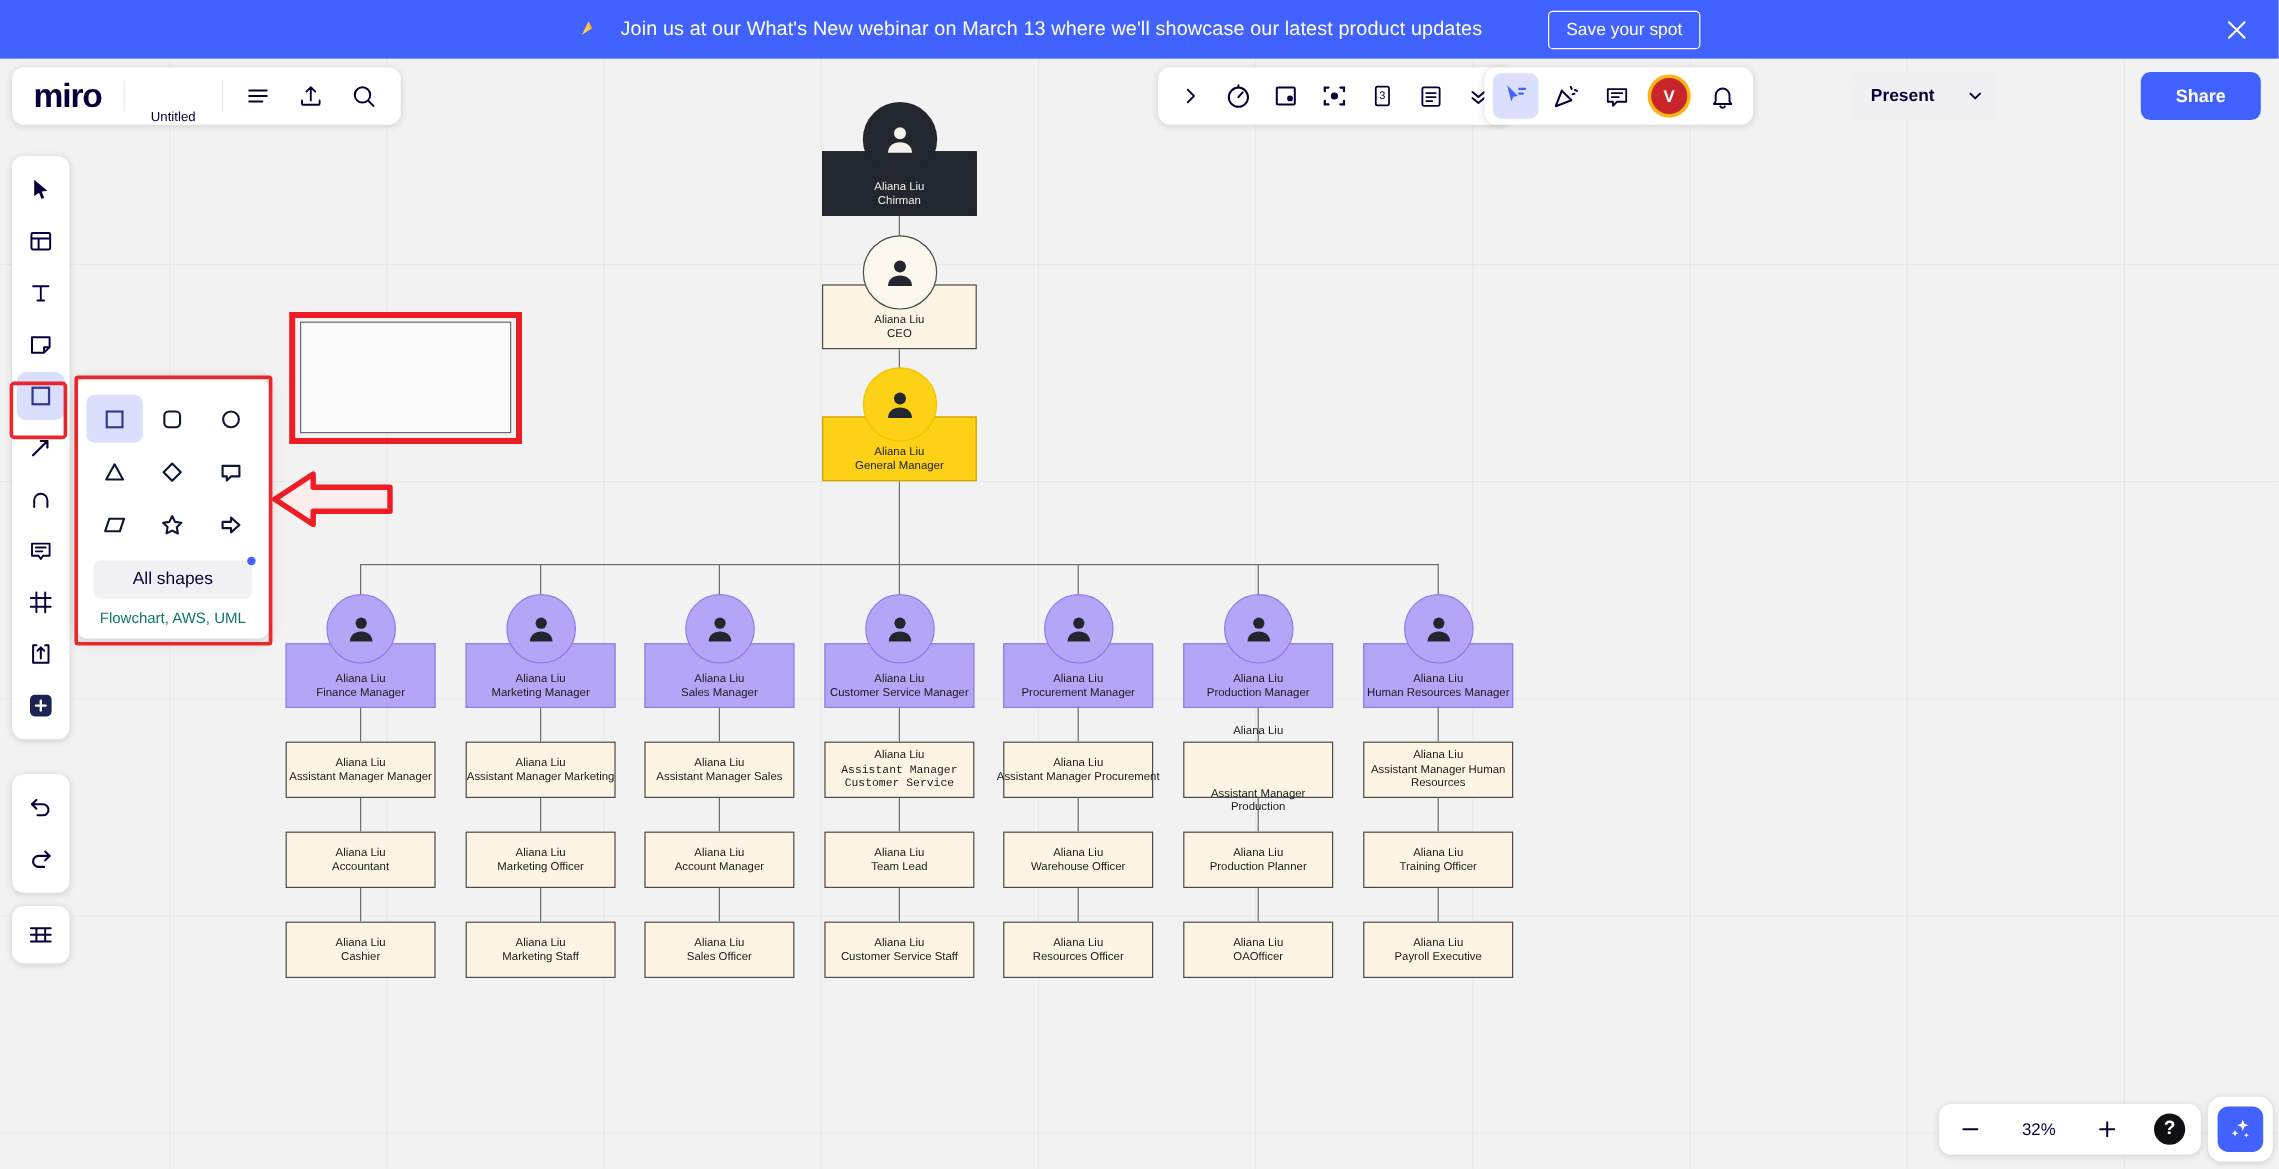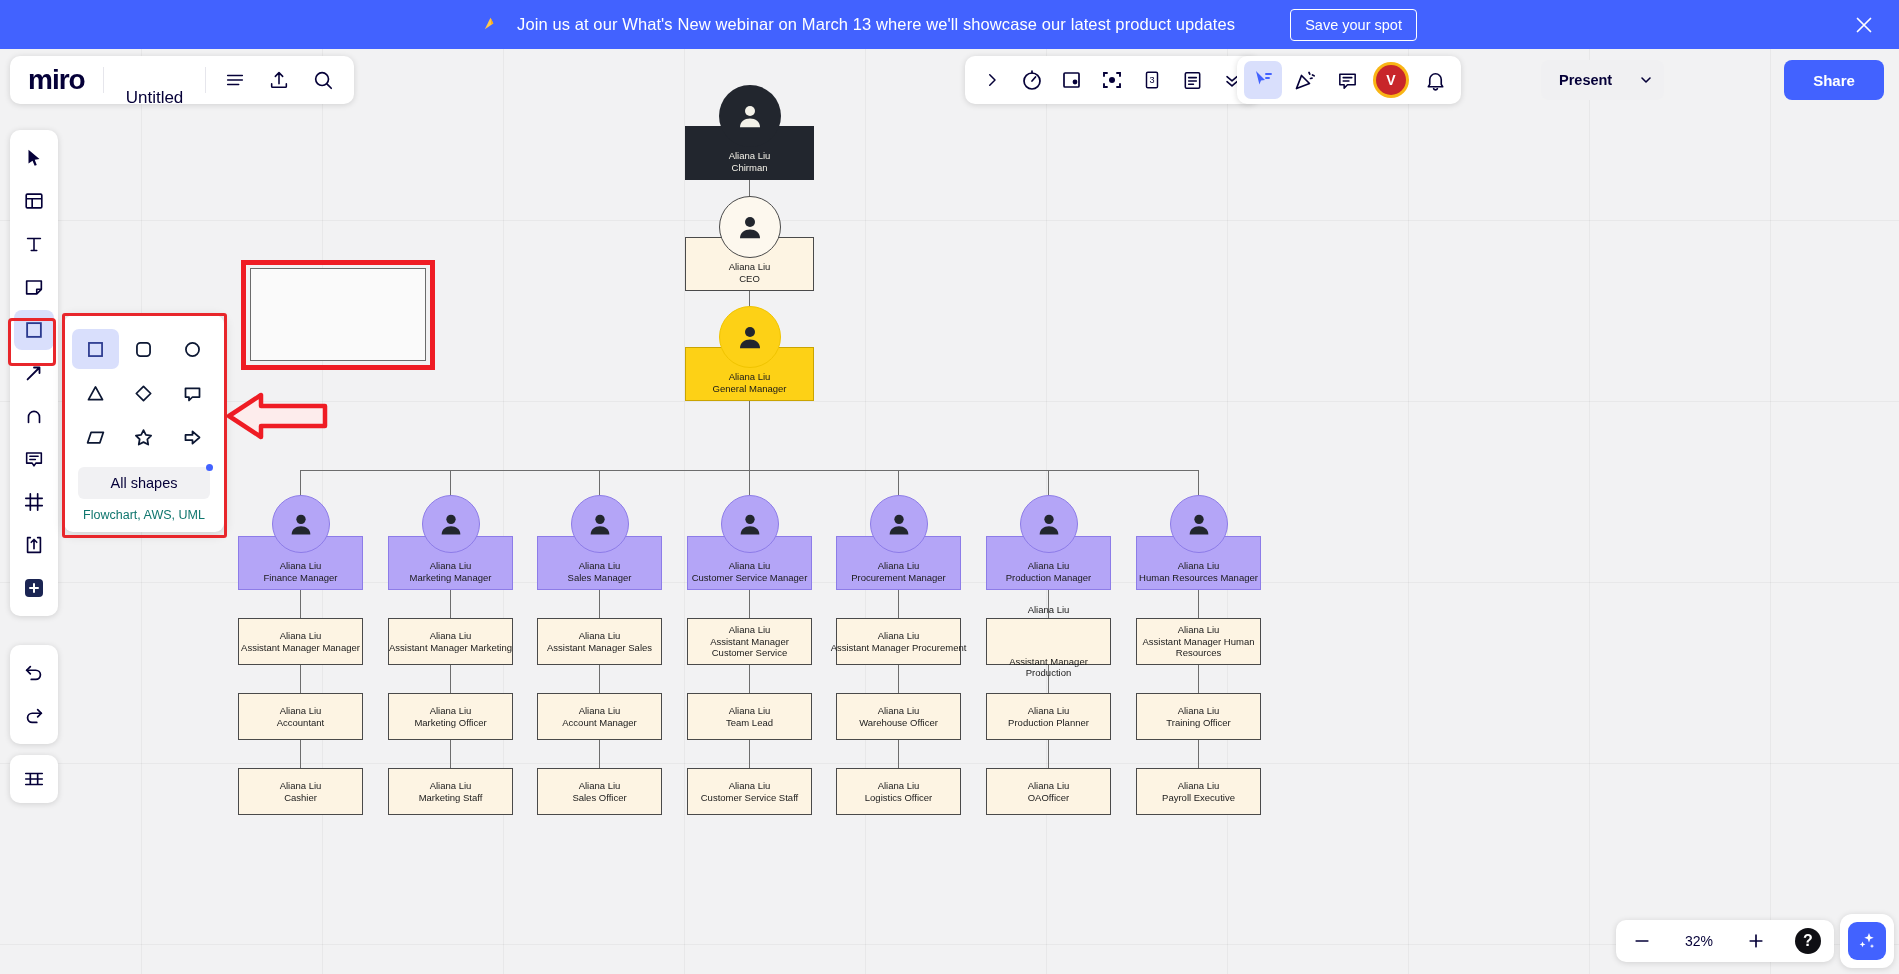--- a/index.html
+++ b/index.html
@@ -45,21 +45,21 @@
 
   
   .tl-panel {
     position: absolute; left: 10px; top: 56px; height: 48px;
     background: #fff; border-radius: 10px; display: flex; align-items: center;
     box-shadow: 0 1px 6px rgba(0,0,0,.14); padding: 0 12px; gap: 6px; z-index: 40;
   }
   .miro-logo { font-size: 28px; font-weight: 700; color: #050038; letter-spacing: -1px;
     padding: 0 8px 0 6px; line-height: 1; }
   .vdiv { width: 1px; height: 26px; background: #e6e6ec; margin: 0 4px; }
-  .board-title { font-size: 17px; color: #050038; padding: 0 12px; white-space: nowrap; margin-top: 36px; }
+  .board-title { font-size: 11px; color: #050038; padding: 0 12px; white-space: nowrap; margin-top: 36px; }
   .ic-btn {
     width: 38px; height: 38px; border-radius: 7px; display: flex;
     align-items: center; justify-content: center; cursor: pointer; background: transparent;
     border: none;
   }
 
   
   .tr-panel {
     position: absolute; top: 56px; height: 48px; background: #fff;
     border-radius: 10px; display: flex; align-items: center;
@@ -396,21 +396,21 @@
       <div class="node cream multiline" style="left:388px; top:569px; width:125px; height:47px;">
         <div class="nm">Aliana Liu</div>
         <div class="rl">Assistant Manager Marketing</div>
       </div>
       <div class="node cream multiline" style="left:537px; top:569px; width:125px; height:47px;">
         <div class="nm">Aliana Liu</div>
         <div class="rl">Assistant Manager Sales</div>
       </div>
       <div class="node cream multiline" style="left:687px; top:569px; width:125px; height:47px;">
         <div class="nm">Aliana Liu</div>
-        <div class="rl" style="white-space:normal; padding:0 4px;">Assistant Manager Customer Service</div>
+        <div class="rl" style="white-space:normal; padding:0 4px;font-family:Liberation Mono, monospace;">Assistant Manager Customer Service</div>
       </div>
       <div class="node cream multiline" style="left:836px; top:569px; width:125px; height:47px;">
         <div class="nm">Aliana Liu</div>
         <div class="rl">Assistant Manager Procurement</div>
       </div>
       <div class="node cream multiline" style="left:986px; top:569px; width:125px; height:47px;">
         <div class="nm">Aliana Liu</div>
         <div class="rl" style="white-space:normal; padding:0 4px;margin-top:40px;">Assistant Manager Production</div>
       </div>
       <div class="node cream multiline" style="left:1136px; top:569px; width:125px; height:47px;">
@@ -458,21 +458,21 @@
       <div class="node cream multiline" style="left:537px; top:719px; width:125px; height:47px;">
         <div class="nm">Aliana Liu</div>
         <div class="rl">Sales Officer</div>
       </div>
       <div class="node cream multiline" style="left:687px; top:719px; width:125px; height:47px;">
         <div class="nm">Aliana Liu</div>
         <div class="rl">Customer Service Staff</div>
       </div>
       <div class="node cream multiline" style="left:836px; top:719px; width:125px; height:47px;">
         <div class="nm">Aliana Liu</div>
-        <div class="rl">Logistics Officer</div>
+        <div class="rl">Resources Officer</div>
       </div>
       <div class="node cream multiline" style="left:986px; top:719px; width:125px; height:47px;">
         <div class="nm">Aliana Liu</div>
         <div class="rl">OAOfficer</div>
       </div>
       <div class="node cream multiline" style="left:1136px; top:719px; width:125px; height:47px;">
         <div class="nm">Aliana Liu</div>
         <div class="rl">Payroll Executive</div>
       </div>
     </div>

